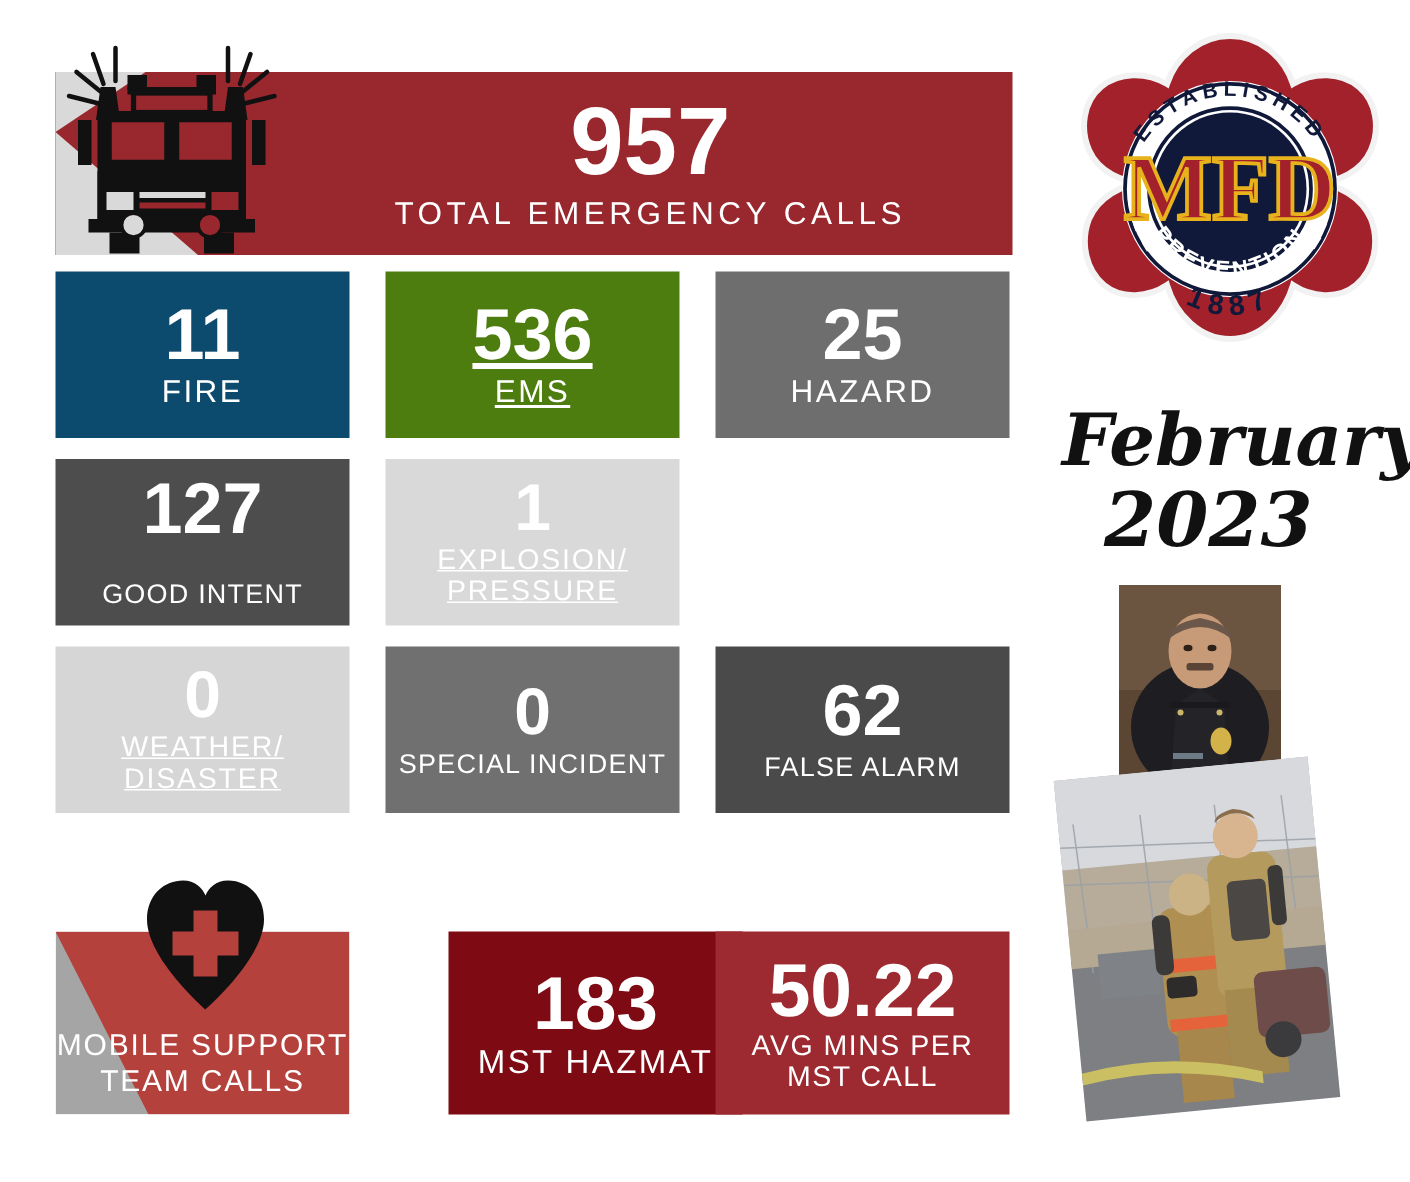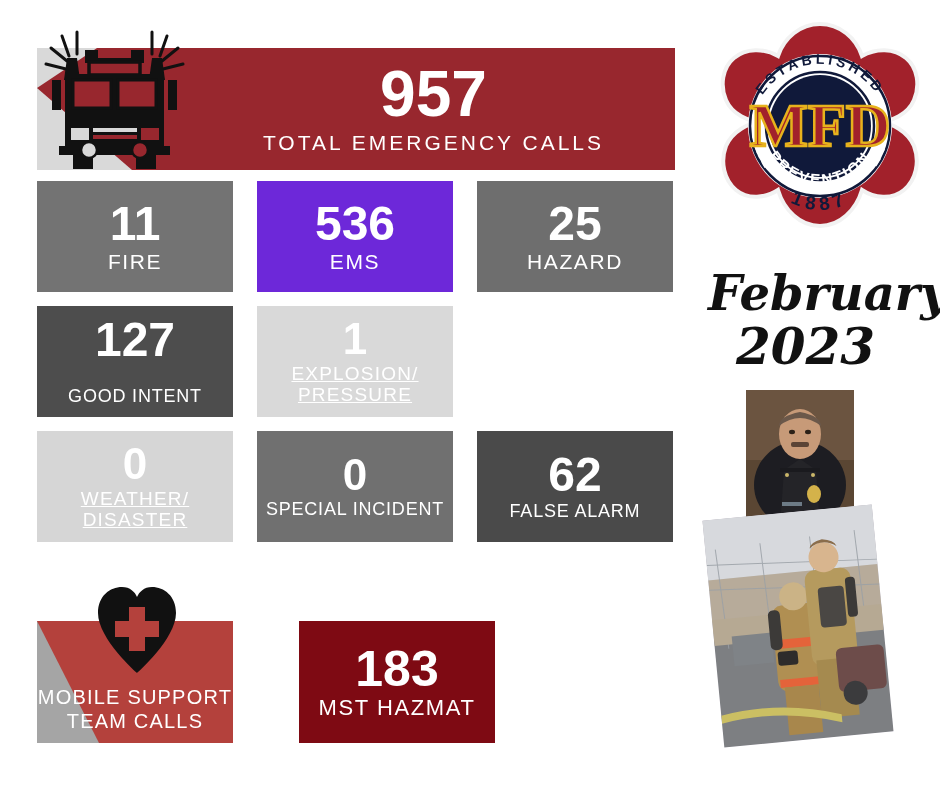--- a/index.html
+++ b/index.html
@@ -170,25 +170,25 @@
 
         <rect x="36" y="127" width="20" height="14" fill="#111111"></rect>
         <rect x="99" y="127" width="20" height="14" fill="#111111"></rect>
         <circle cx="52" cy="122" r="8" fill="#D9D9D9" stroke="#111111" stroke-width="2.5"></circle>
         <circle cx="103" cy="122" r="8" fill="#98272E" stroke="#111111" stroke-width="2.5"></circle>
       </svg>
     </div>
 
     <div class="grid">
       <div class="grid-row">
-        <div class="tile" style="background: #737373;">
+        <div class="tile" style="background: #0c4a6e;">
           <div class="tile-num">11</div>
           <div class="tile-label">FIRE</div>
         </div>
-        <div class="tile" style="background: #6d28d9;">
+        <div class="tile" style="background: #4d7c0f; text-decoration: underline;">
           <div class="tile-num">536</div>
           <div class="tile-label">EMS</div>
         </div>
         <div class="tile" style="background: rgb(110, 110, 110);">
           <div class="tile-num">25</div>
           <div class="tile-label">HAZARD</div>
         </div>
       </div>
       <div class="grid-row">
         <div class="tile" style="background: rgb(77, 77, 77); gap: 20px;">
@@ -240,20 +240,27 @@
           <div>MOBILE SUPPORT</div>
           <div>TEAM CALLS</div>
         </div>
       </div>
 
       <div class="mst-tile t2" style="background: rgb(126, 10, 19); margin-left: 42px;">
         <div class="mst-num">183</div>
         <div class="mst-label">MST HAZMAT</div>
       </div>
 
+      <div class="mst-tile t3" style="background: rgb(156, 42, 48);">
+        <div class="mst-num">50.22</div>
+        <div class="mst-label sm">
+          <div>AVG MINS PER</div>
+          <div>MST CALL</div>
+        </div>
+      </div>
     </div>
   </div>
 
   <div class="right-col">
 
     <div class="badge">
       <svg width="208" height="210" viewBox="0 0 208 210">
         <defs>
           <path id="arcTop" d="M 46 88 A 62 62 0 0 1 162 88" fill="none"></path>
           <path id="arcBottom" d="M 48 124 A 60 60 0 0 0 160 124" fill="none"></path>

